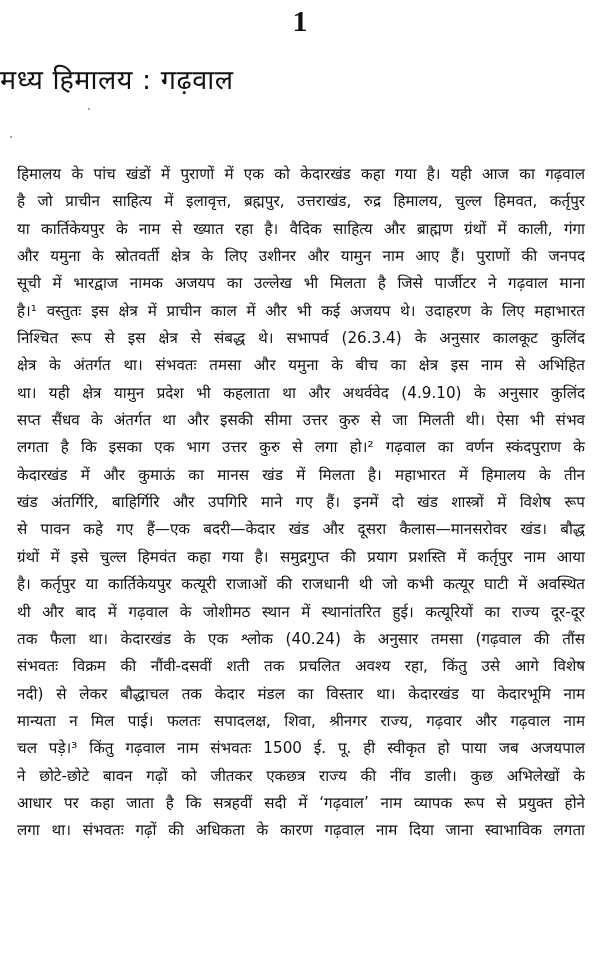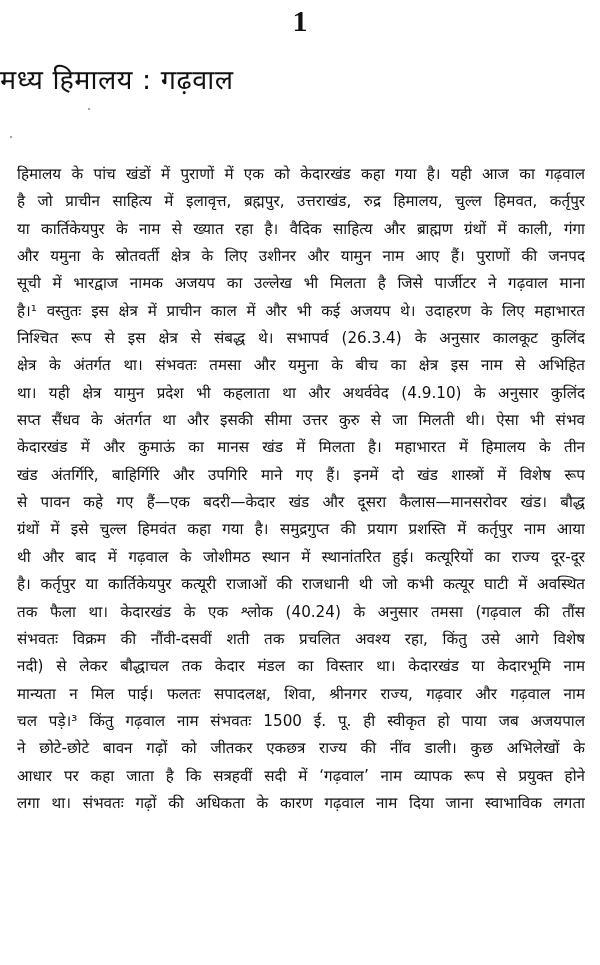--- a/index.html
+++ b/index.html
@@ -33,26 +33,27 @@
   <div class="line">हिमालय के पांच खंडों में पुराणों में एक को केदारखंड कहा गया है। यही आज का गढ़वाल</div>
   <div class="line">है जो प्राचीन साहित्य में इलावृत्त, ब्रह्मपुर, उत्तराखंड, रुद्र हिमालय, चुल्ल हिमवत, कर्तृपुर</div>
   <div class="line">या कार्तिकेयपुर के नाम से ख्यात रहा है। वैदिक साहित्य और ब्राह्मण ग्रंथों में काली, गंगा</div>
   <div class="line">और यमुना के स्रोतवर्ती क्षेत्र के लिए उशीनर और यामुन नाम आए हैं। पुराणों की जनपद</div>
   <div class="line">सूची में भारद्वाज नामक अजयप का उल्लेख भी मिलता है जिसे पार्जीटर ने गढ़वाल माना</div>
   <div class="line">है।¹ वस्तुतः इस क्षेत्र में प्राचीन काल में और भी कई अजयप थे। उदाहरण के लिए महाभारत</div>
   <div class="line">निश्चित रूप से इस क्षेत्र से संबद्ध थे। सभापर्व (26.3.4) के अनुसार कालकूट कुलिंद</div>
   <div class="line">क्षेत्र के अंतर्गत था। संभवतः तमसा और यमुना के बीच का क्षेत्र इस नाम से अभिहित</div>
   <div class="line">था। यही क्षेत्र यामुन प्रदेश भी कहलाता था और अथर्ववेद (4.9.10) के अनुसार कुलिंद</div>
   <div class="line">सप्त सैंधव के अंतर्गत था और इसकी सीमा उत्तर कुरु से जा मिलती थी। ऐसा भी संभव</div>
+  <div class="line">लगता है कि इसका एक भाग उत्तर कुरु से लगा हो।² गढ़वाल का वर्णन स्कंदपुराण के</div>
   <div class="line">केदारखंड में और कुमाऊं  का मानस खंड में मिलता है। महाभारत में हिमालय के तीन</div>
   <div class="line">खंड अंतर्गिरि, बाहिर्गिरि और उपगिरि माने गए हैं। इनमें दो खंड शास्त्रों में विशेष रूप</div>
   <div class="line">से पावन कहे गए हैं—एक बदरी—केदार खंड और दूसरा कैलास—मानसरोवर खंड। बौद्ध</div>
   <div class="line">ग्रंथों में इसे चुल्ल हिमवंत कहा गया है। समुद्रगुप्त की प्रयाग प्रशस्ति में कर्तृपुर नाम आया</div>
+  <div class="line">है। कर्तृपुर या कार्तिकेयपुर कत्यूरी राजाओं की राजधानी थी जो कभी कत्यूर घाटी में अवस्थित</div>
   <div class="line">थी और बाद में गढ़वाल के जोशीमठ स्थान में स्थानांतरित हुई। कत्यूरियों का राज्य दूर-दूर</div>
-  <div class="line">है। कर्तृपुर या कार्तिकेयपुर कत्यूरी राजाओं की राजधानी थी जो कभी कत्यूर घाटी में अवस्थित</div>
   <div class="line">तक फैला था। केदारखंड के एक श्लोक (40.24) के अनुसार तमसा (गढ़वाल की तौंस</div>
   <div class="line">संभवतः विक्रम की नौंवी-दसवीं शती तक प्रचलित अवश्य रहा, किंतु उसे आगे विशेष</div>
   <div class="line">नदी) से लेकर बौद्धाचल तक केदार मंडल का विस्तार था। केदारखंड या केदारभूमि नाम</div>
   <div class="line">मान्यता न मिल पाई। फलतः सपादलक्ष, शिवा, श्रीनगर राज्य, गढ़वार और गढ़वाल नाम</div>
   <div class="line">चल पड़े।³ किंतु गढ़वाल नाम संभवतः 1500 ई. पू. ही स्वीकृत हो पाया जब अजयपाल</div>
   <div class="line">ने छोटे-छोटे बावन गढ़ों को जीतकर एकछत्र राज्य की नींव डाली। कुछ अभिलेखों के</div>
   <div class="line">आधार पर कहा जाता है कि सत्रहवीं सदी में ‘गढ़वाल’ नाम व्यापक रूप से प्रयुक्त होने</div>
   <div class="line">लगा था। संभवतः गढ़ों की अधिकता के कारण गढ़वाल नाम दिया जाना स्वाभाविक लगता</div>
 </div>
 

